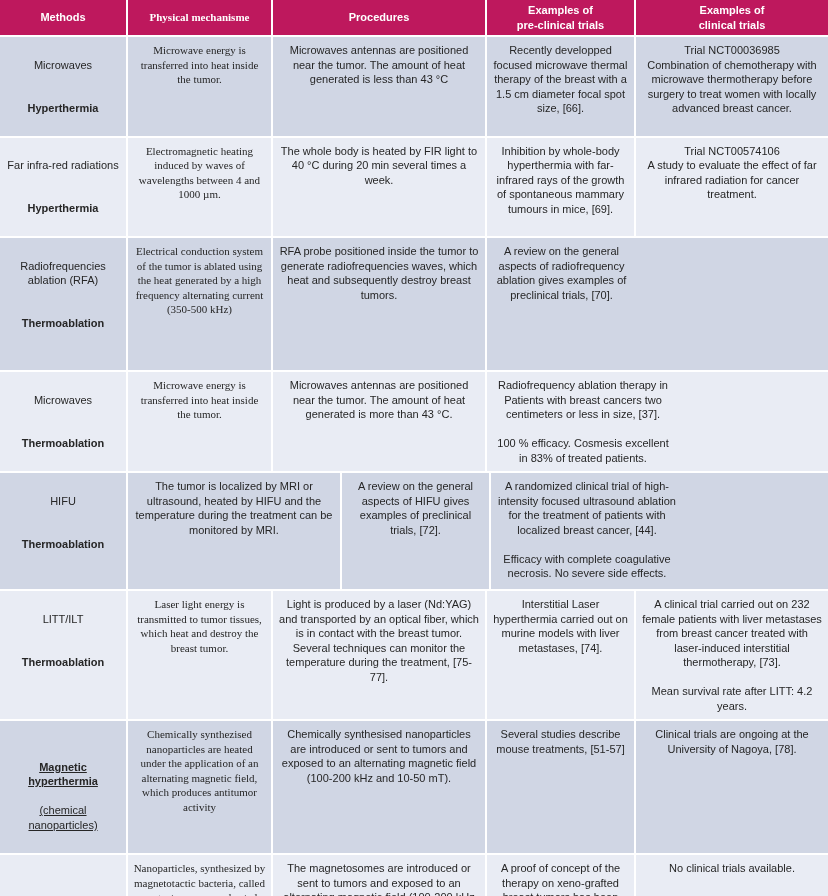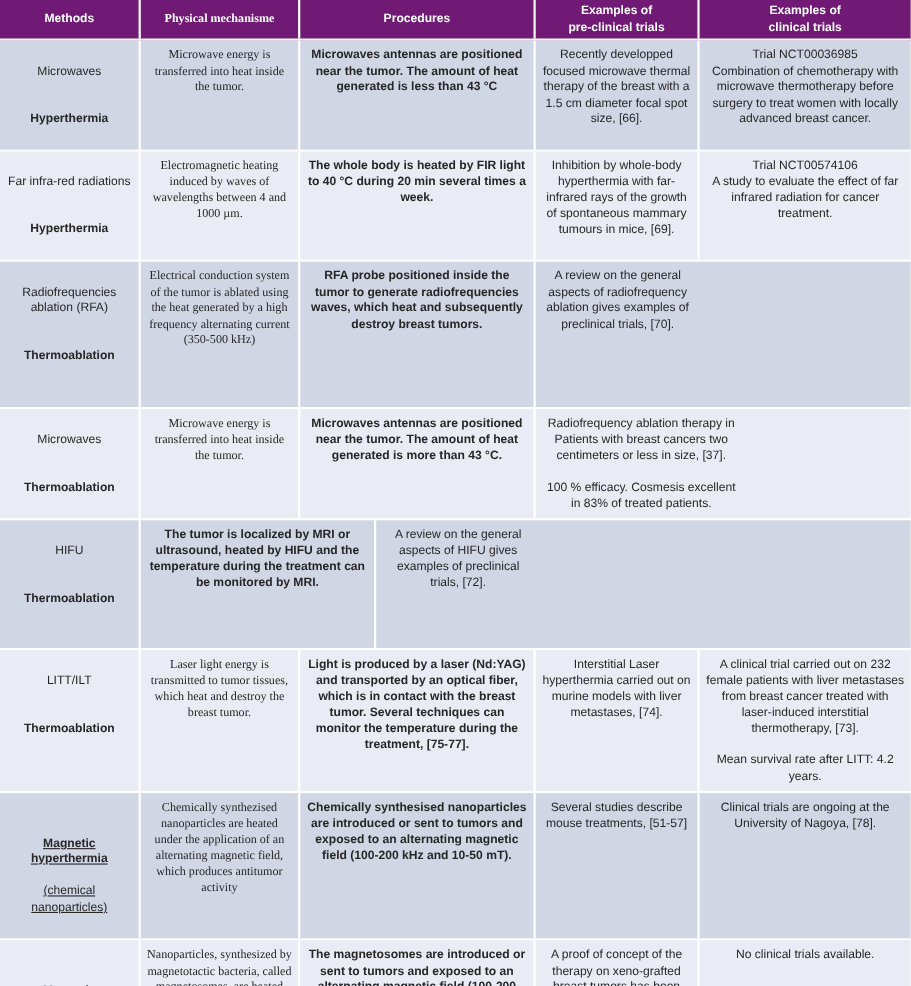--- a/index.html
+++ b/index.html
@@ -5,25 +5,25 @@
   html,body { margin:0; padding:0; background:#ffffff; }
   body { width:828px; font-family:"Liberation Sans","DejaVu Sans",sans-serif; color:#262626; }
   .table { width:828px; border-bottom:4px solid #606060; box-sizing:border-box; }
   .trow { display:flex; border-bottom:2px solid #ffffff; }
   .trow:last-child { border-bottom:none; }
   .cell { box-sizing:border-box; border-right:2px solid #ffffff; padding:6px 5px;
           text-align:center; font-size:11px; line-height:1.32; white-space:pre-line; }
   .cell:last-child { border-right:none; }
   .c1 { flex:0 0 128px; }
   .c2 { flex:0 0 145px;font-family:Liberation Serif, serif; }
-  .c3 { flex:0 0 214px;font-weight:bold; }
+  .c3 { flex:0 0 214px; }
   .c4 { flex:0 0 149px; }
   .c5 { flex:0 0 192px; }
   
-  .hrow { background:#701a75; min-height:33px; }
+  .hrow { background:#be185d; min-height:33px; }
   .hrow .cell { color:#ffffff; font-weight:bold; font-size:11px; display:flex;
                 align-items:center; justify-content:center; padding:3px 4px; }
   
   .odd  { background:#d0d6e4; }
   .even { background:#e9ecf4; }
   
   .r1 { min-height:95px; }
   .r2 { min-height:85px; }
   .r3 { min-height:132px; }
   .r4 { min-height:90px; }
@@ -98,20 +98,23 @@
 100 % efficacy. Cosmesis excellent in 83% of treated patients.</div>
   </div>
 
   <div class="trow odd r5">
     <div class="cell c1">
       <span class="mp gap">HIFU</span>
       <span class="ms bold">Thermoablation</span>
     </div>
     <div class="cell c3">The tumor is localized by MRI or ultrasound, heated by HIFU and the temperature during the treatment can be monitored by MRI.</div>
     <div class="cell c4">A review on the general aspects of HIFU gives examples of preclinical trials, [72].</div>
+    <div class="cell c5">A randomized clinical trial of high-intensity focused ultrasound ablation for the treatment of patients with localized breast cancer,  [44].
+
+Efficacy with complete coagulative necrosis. No severe  side effects.</div>
   </div>
 
   <div class="trow even r6">
     <div class="cell c1">
       <span class="mp gap">LITT/ILT</span>
       <span class="ms bold">Thermoablation</span>
     </div>
     <div class="cell c2">Laser light energy is transmitted to tumor tissues, which heat and destroy the breast tumor.</div>
     <div class="cell c3">Light is produced by a laser (Nd:YAG) and transported by an optical fiber, which is in contact with the breast tumor. Several techniques can monitor the temperature during the treatment, [75-77].</div>
     <div class="cell c4">Interstitial Laser hyperthermia carried out on murine models with liver metastases, [74].</div>

